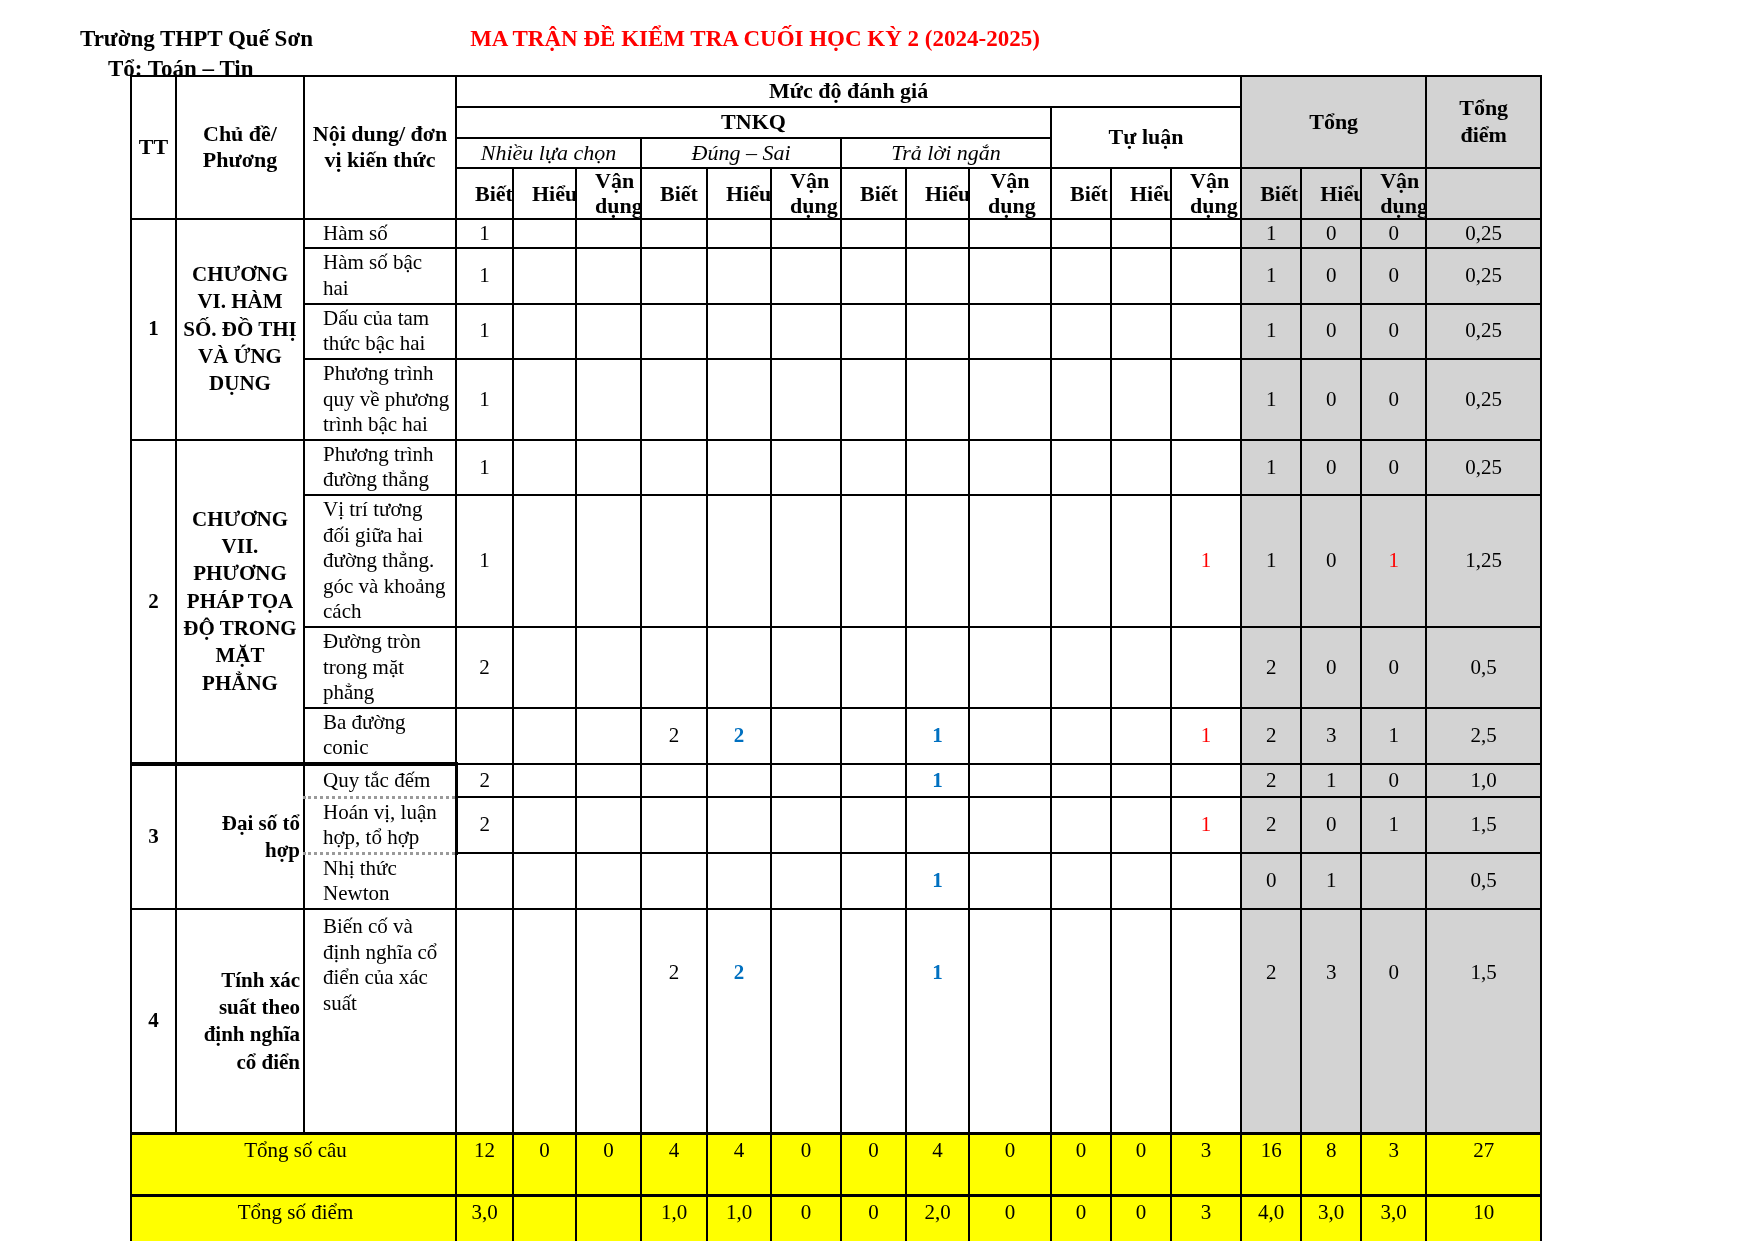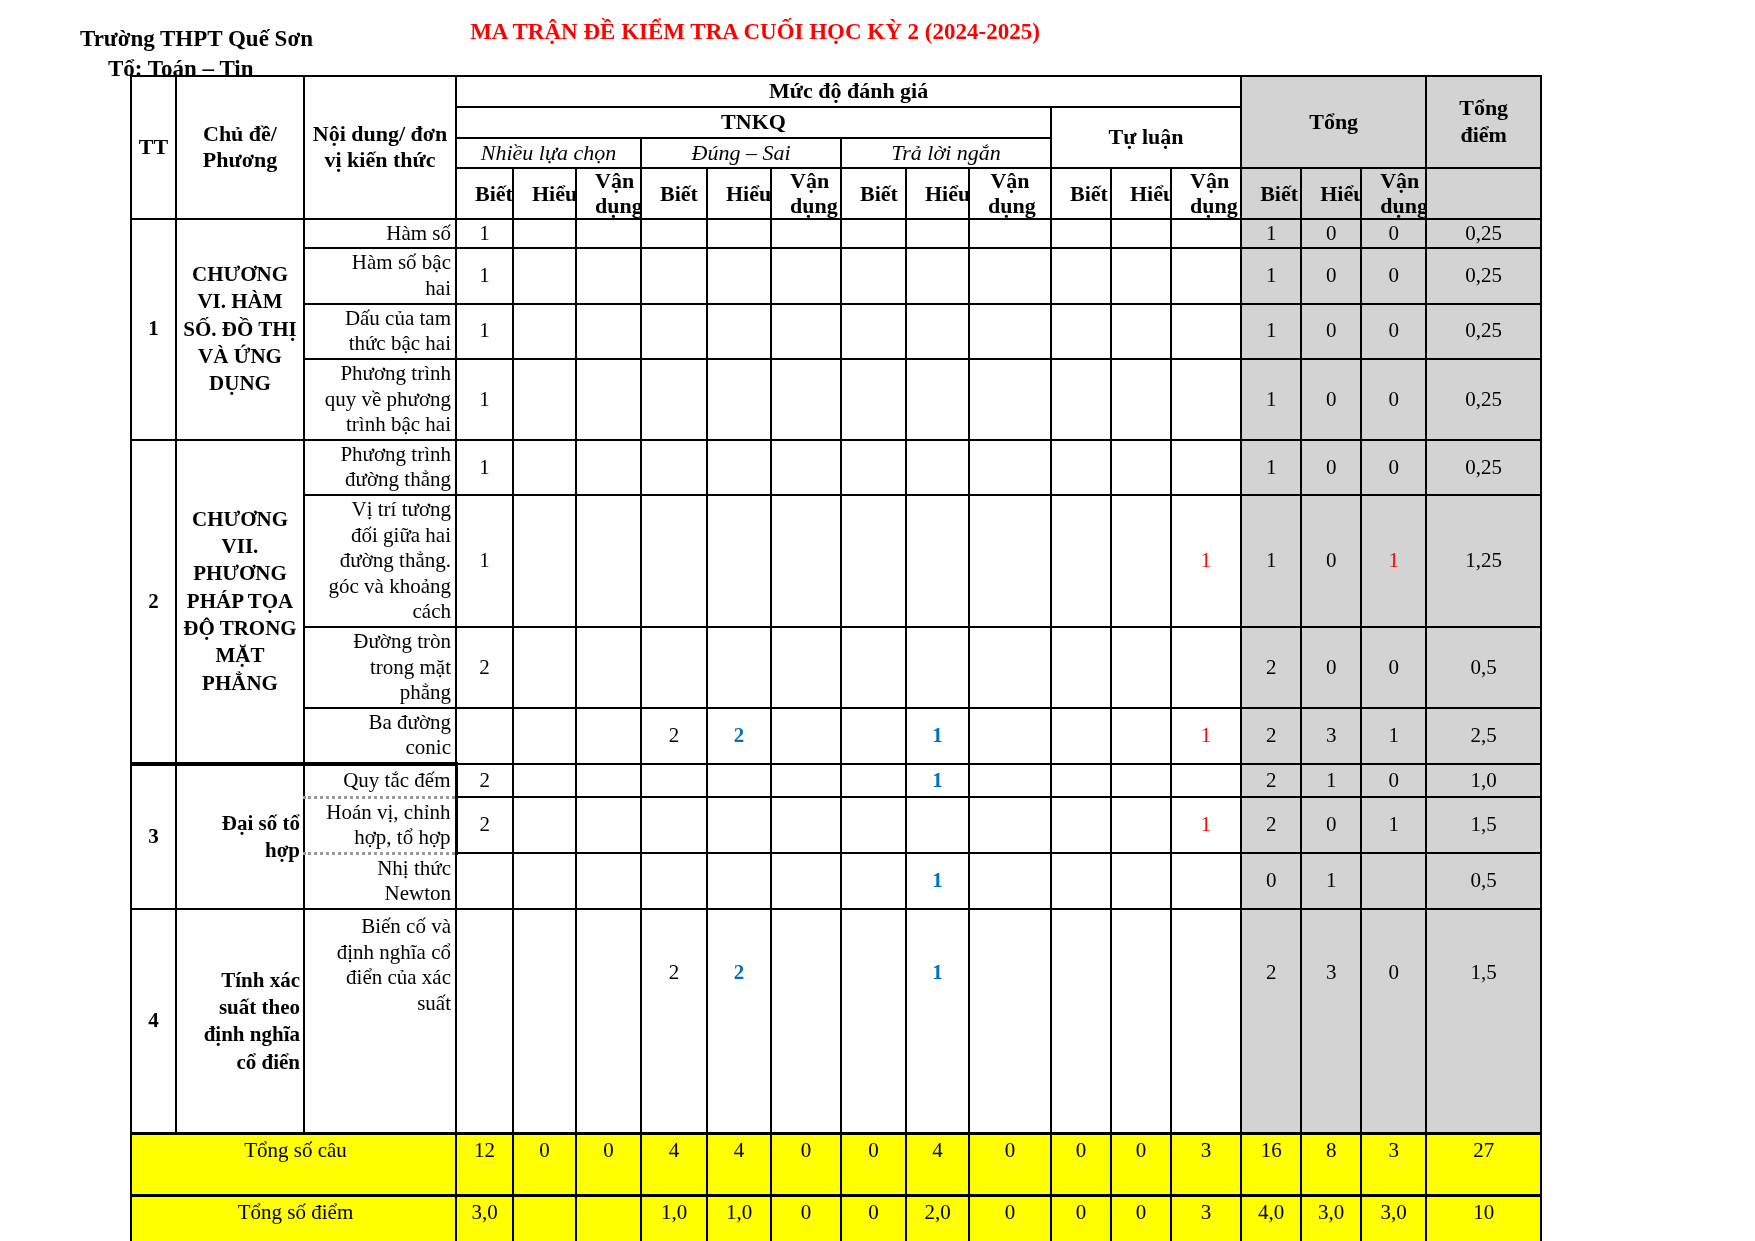--- a/index.html
+++ b/index.html
@@ -1,29 +1,29 @@
 <!DOCTYPE html>
 <html><head>
 <meta charset="utf-8">
 <style>
   html,body{margin:0;padding:0}
   body{width:1755px;height:1241px;position:relative;background:#fff;color:#000;
        font-family:"Liberation Serif","DejaVu Serif",serif;}
   .head-left{position:absolute;left:80px;top:24px;font-weight:bold;font-size:23px;line-height:1.3;white-space:nowrap}
   .head-left .dept{padding-left:28px}
-  .head-center{position:absolute;left:360px;top:17px;width:790px;text-align:center;font-weight:bold;font-size:23px;line-height:1.3}
+  .head-center{position:absolute;left:360px;top:24px;width:790px;text-align:center;font-weight:bold;font-size:23px;line-height:1.3}
   .doc-title{color:#ff0000}
   table{position:absolute;left:130px;top:75px;width:1410px;border-collapse:collapse;table-layout:fixed}
   th,td{border:2px solid #000;padding:1px 4px;text-align:center;vertical-align:middle;font-size:21px;line-height:1.22;overflow:hidden}
   th{font-size:22px;font-weight:bold}
   .hD th{padding:0 18px;line-height:1.1}
   .it{font-style:italic;font-weight:normal}
   .t{background:#d3d3d3}
   .pts-head{padding:0 10px}
-  td.name{text-align:right;padding-left:18px}
+  td.name{text-align:left;padding-left:18px}
   td.tt{font-weight:bold}
   td.chap{font-weight:bold;line-height:1.3;padding:2px 3px}
   td.chap.left{text-align:right;padding-left:6px}
   .b{color:#0070c0;font-weight:bold}
   .r{color:#ff0000}
   .muted{color:#ababab;font-weight:bold}
   .bb4{border-bottom:4px solid #000}
   .bt4{border-top:4px solid #000}
   .dotb{border-bottom:3px dotted #9a9a9a}
   .br3{border-right:3px solid #000}
@@ -278,21 +278,21 @@
   <td></td>
   <td></td>
         <td></td>
         <td></td>
   <td class="t">2</td>
   <td class="t">1</td>
   <td class="t">0</td>
   <td class="t">1,0</td>
 </tr>
 <tr class="rh52">
-  <td class="name dotb br3">Hoán vị, chỉnh hợp, tổ hợp</td>
+  <td class="name dotb br3">Hoán vị, luận hợp, tổ hợp</td>
   <td>2</td>
         <td></td>
         <td></td>
   <td></td>
         <td></td>
         <td></td>
   <td></td>
         <td></td>
         <td></td>
   <td></td>

